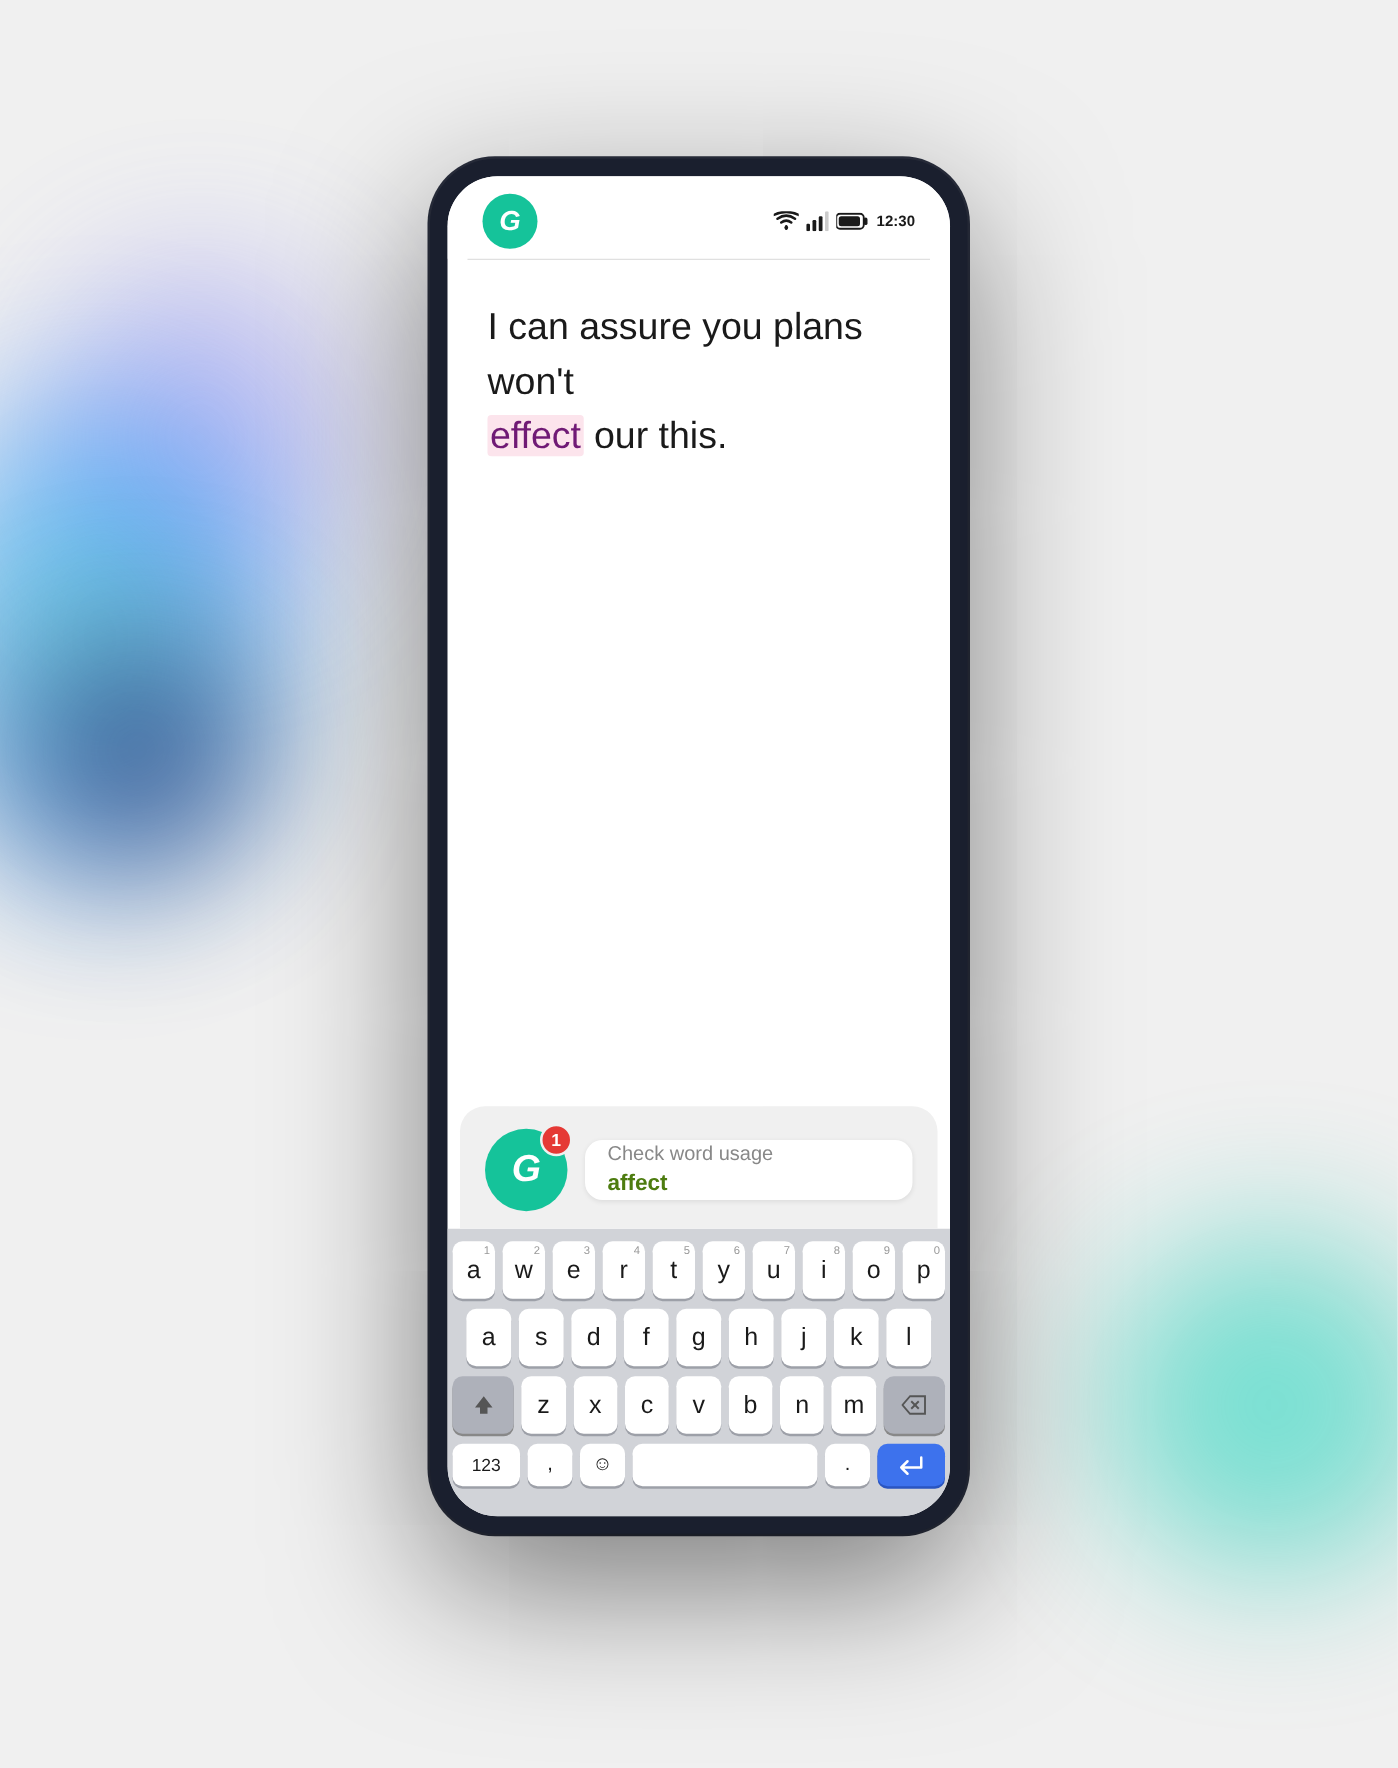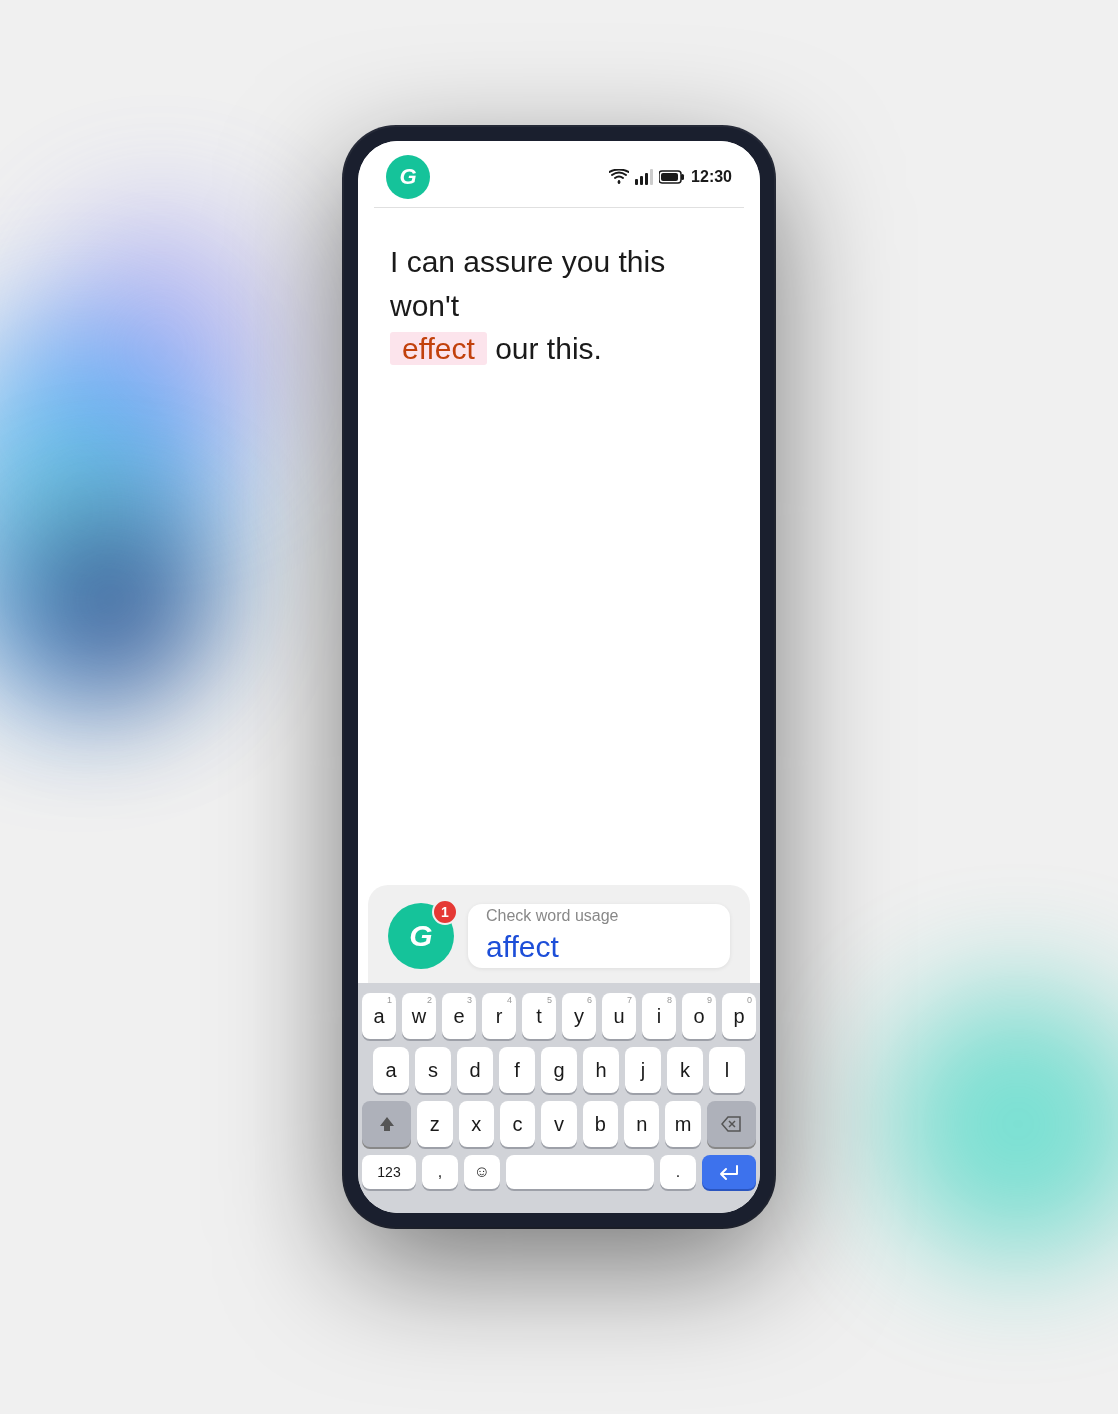--- a/index.html
+++ b/index.html
@@ -99,21 +99,21 @@
     .status-icons {
       display: flex;
       align-items: center;
       gap: 6px;
       font-size: 14px;
       color: #333;
       font-weight: 600;
     }
 
     .status-time {
-      font-size: 16px;
+      font-size: 12px;
       font-weight: 700;
       color: #1a1a1a;
     }
 
     
     .divider {
       height: 1px;
       background: #e0e0e0;
       margin: 0 16px;
     }
@@ -123,23 +123,23 @@
       flex: 1;
       padding: 32px 32px 20px;
       font-size: 30px;
       line-height: 1.45;
       color: #1a1a1a;
       font-weight: 400;
     }
 
     .highlighted-word {
       background: #fce4ec;
-      color: #c2410c;
+      color: #701a75;
       border-radius: 3px;
-      padding: 0 12px;
+      padding: 0 2px;
     }
 
     
     .suggestion-area {
       padding: 0 0 0 0;
       position: relative;
       flex-shrink: 0;
     }
 
     .suggestion-card {
@@ -199,23 +199,23 @@
     }
 
     .suggestion-label {
       font-size: 16px;
       color: #888;
       font-weight: 400;
       line-height: 1.3;
     }
 
     .suggestion-word {
-      font-size: 30px;
-      color: #1d4ed8;
-      font-weight: 400;
+      font-size: 18px;
+      color: #4d7c0f;
+      font-weight: 700;
       line-height: 1.3;
     }
 
     
     .keyboard {
       background: #d1d3d8;
       padding: 10px 4px 16px;
       flex-shrink: 0;
     }
 
@@ -345,21 +345,21 @@
           <rect x="22" y="4" width="3" height="6" rx="1.5" fill="#1a1a1a"></rect>
           <rect x="2" y="3" width="17" height="8" rx="2" fill="#1a1a1a"></rect>
         </svg>
         <span class="status-time">12:30</span>
       </div>
     </div>
 
     <div class="divider"></div>
 
     <div class="text-area">
-      <span>I can assure you this won't</span>
+      <span>I can assure you plans won't</span>
       <br>
       <span class="highlighted-word">effect</span><span> our this.</span>
     </div>
 
     <div class="suggestion-area">
       <div class="suggestion-card">
         <div class="grammarly-badge">
           <div class="grammarly-badge-circle">G</div>
           <div class="badge-count">1</div>
         </div>

